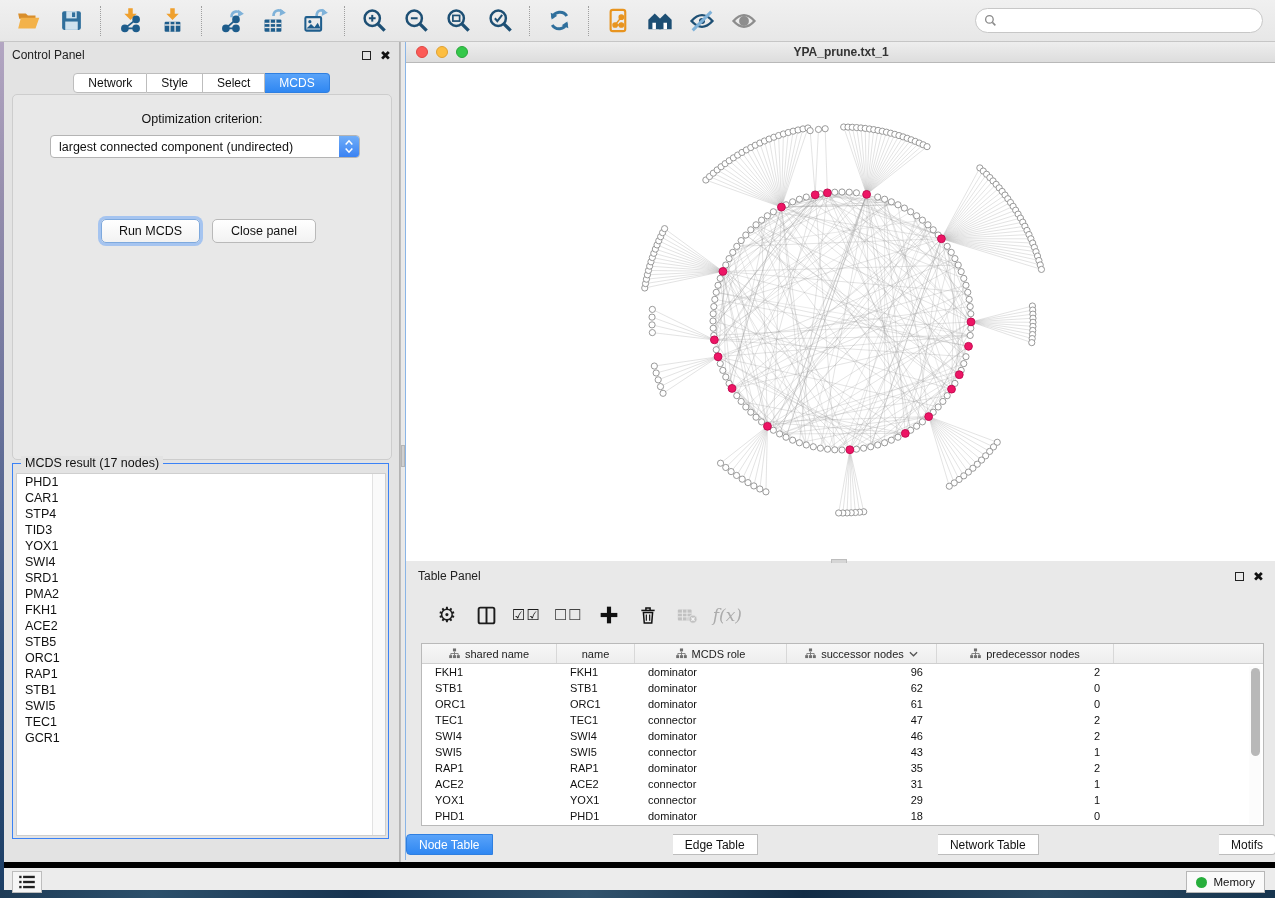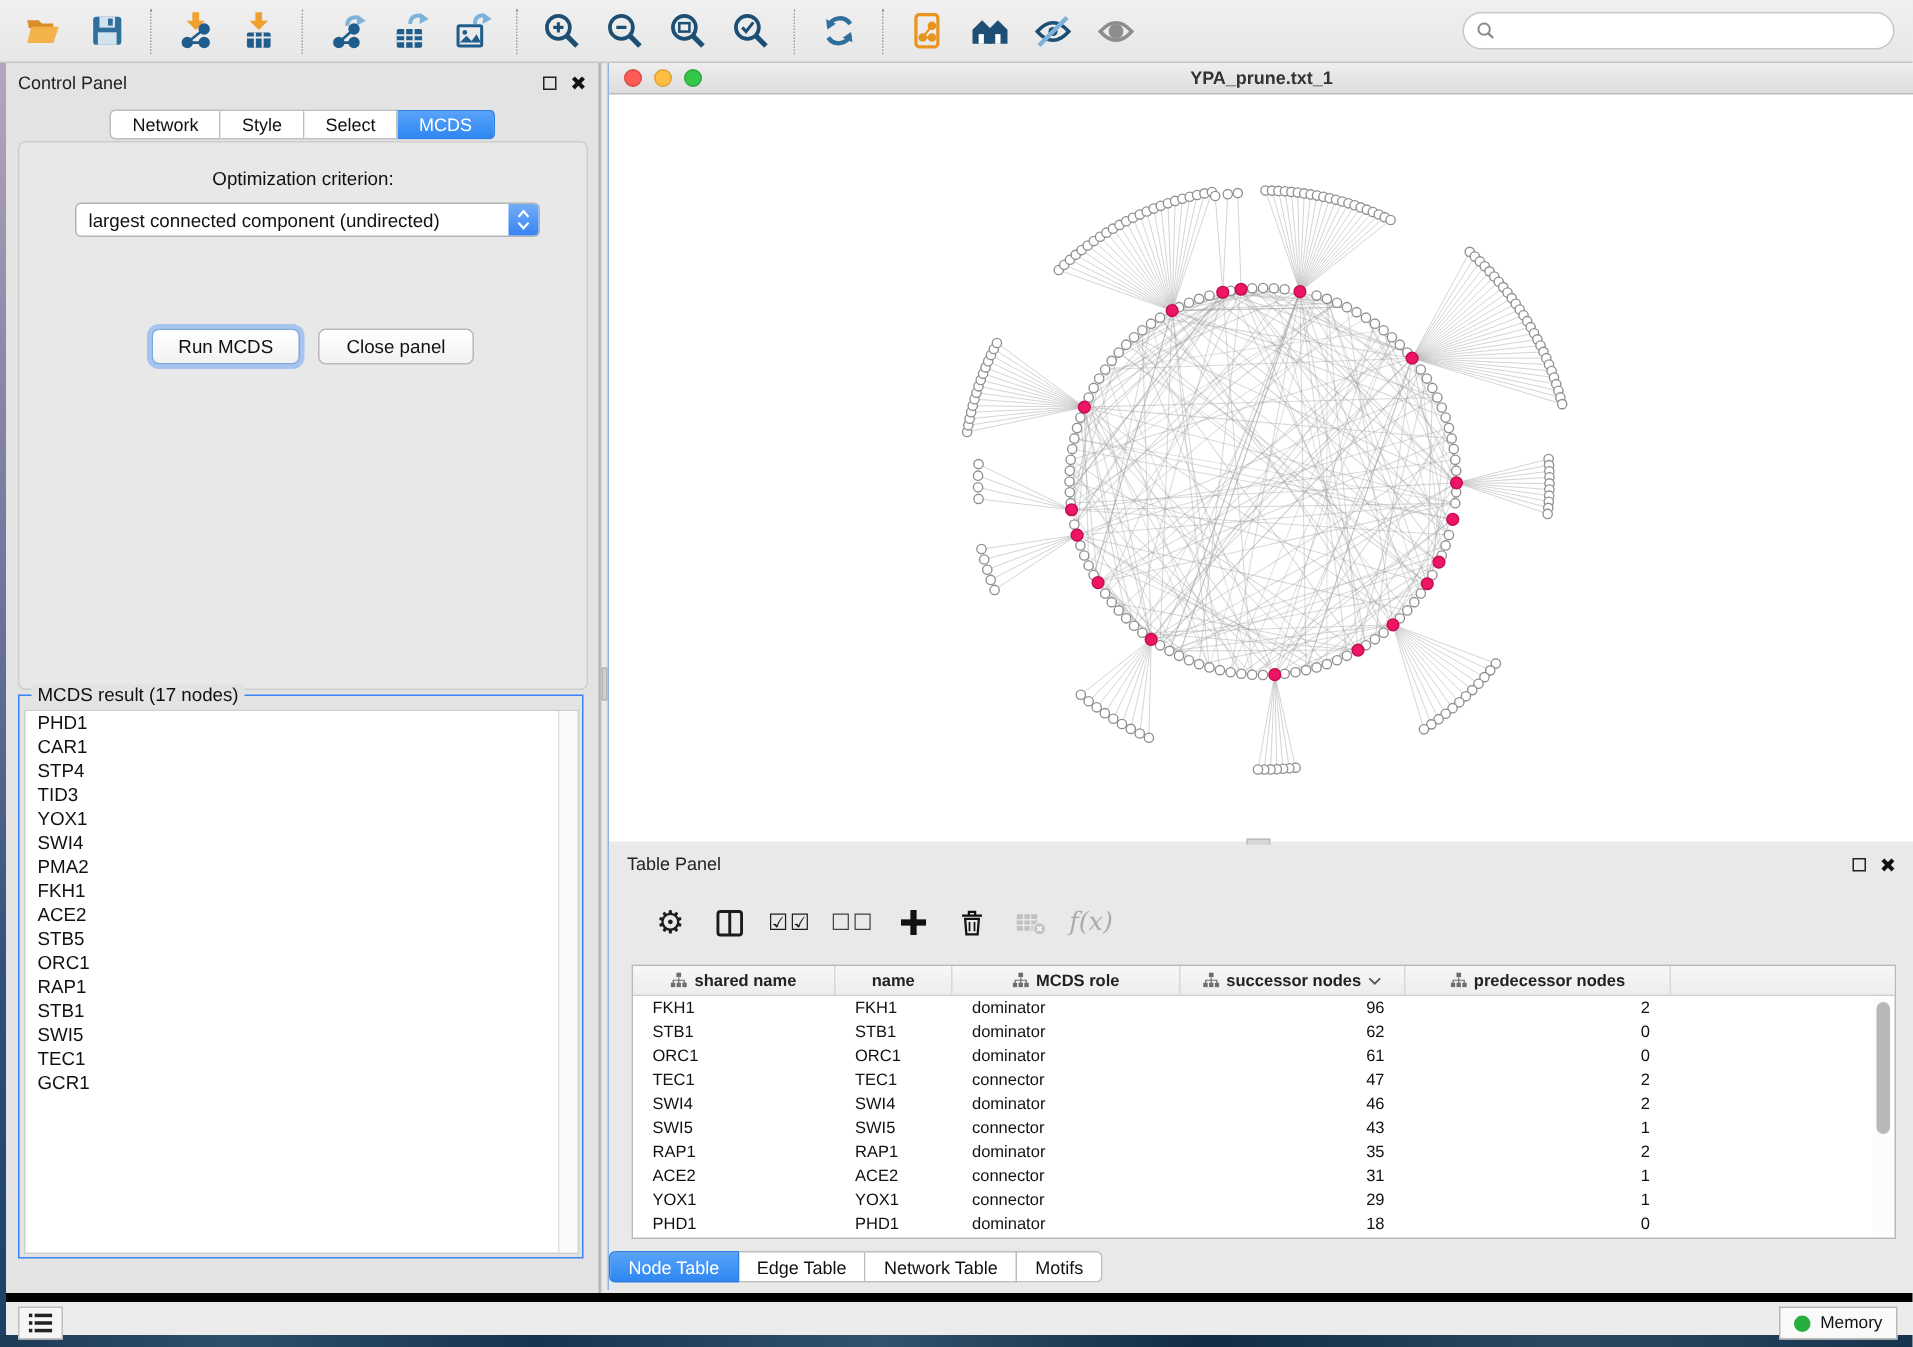--- a/index.html
+++ b/index.html
@@ -68,29 +68,29 @@
   #hsplit-grip { position:absolute; left:430px; top:517px; width:16px; height:5px; background:#d6d6d6; border:1px solid #bdbdbd; }
 
   
   #table-panel { position:absolute; left:5px; top:521px; width:870px; height:297px; background:#e9e9e9; }
   #tp-titlebar { height:26px; display:flex; align-items:center; padding:0 12px; }
   #tp-toolbar { position:absolute; left:12px; top:30px; height:44px; display:flex; align-items:center; gap:13px; padding-left:16px; }
   .tp-ic { height:30px; min-width:26px; display:flex; align-items:center; justify-content:center; }
   .uni-ic { font-family:"DejaVu Sans",sans-serif; color:#1c1c1c; }
   #fx-label { font-family:"DejaVu Serif",serif; font-style:italic; font-size:17px; color:#ababab; }
   #node-table { position:absolute; left:15px; top:80px; width:843px; height:183px; background:#fff; border:1px solid #b9b9b9; }
-  #tbl-header { display:flex; height:20px; background:linear-gradient(#f7f7f7,#ededed); border-bottom:1px solid #cfcfcf;font-weight:bold; }
+  #tbl-header { display:flex; height:20px; background:linear-gradient(#f7f7f7,#ededed); border-bottom:1px solid #cfcfcf; }
   .th { display:flex; align-items:center; justify-content:center; gap:5px; border-right:1px solid #d8d8d8;
     font-size:11px; color:#222; overflow:hidden; }
   .tr { display:flex; height:16px; align-items:center; }
   .td { font-size:11px; color:#111; white-space:nowrap; overflow:hidden; }
   .td.num { text-align:right; }
   #tbl-scroll { position:absolute; right:2px; top:22px; width:12px; height:158px; background:#fcfcfc; }
   #tbl-thumb { position:absolute; left:1.5px; top:2px; width:9px; height:88px; background:#b8b8b8; border-radius:5px; }
-  #tp-tabs { position:absolute; left:0; width:870px; top:271px; display:flex; justify-content:flex-start; }
+  #tp-tabs { position:absolute; left:0; width:870px; top:271px; display:flex; justify-content:space-between; }
   .tp-tab { height:21px; padding:0 12px; font-size:12px; display:flex; align-items:center; background:#fff;
     border:1px solid #bdbdbd; border-left:none; color:#111; }
   .tp-tab:first-child { border-left:1px solid #bdbdbd; border-radius:4px 0 0 4px; }
   .tp-tab:last-child { border-radius:0 4px 4px 0; }
   .tp-tab.active { background:linear-gradient(#59a3f9,#2f87f2); border-color:#2f7fe0; color:#fff; }
 
   
   #status-bar { left:4px; top:862px; width:1271px; height:28px; background:#ececec; border-top:6px solid #000000; }
   #list-btn { position:absolute; left:8px; top:3px; width:30px; height:22px; background:#f6f6f6; border:1px solid #bdbdbd;
     display:flex; align-items:center; justify-content:center; }
@@ -298,20 +298,21 @@
   <div id="result-group">
     <span id="result-legend">MCDS result (17 nodes)</span>
     <div id="result-list">
       <div id="result-items">
           <div class="mcds-item">PHD1</div>
           <div class="mcds-item">CAR1</div>
           <div class="mcds-item">STP4</div>
           <div class="mcds-item">TID3</div>
           <div class="mcds-item">YOX1</div>
           <div class="mcds-item">SWI4</div>
+          <div class="mcds-item">SRD1</div>
           <div class="mcds-item">PMA2</div>
           <div class="mcds-item">FKH1</div>
           <div class="mcds-item">ACE2</div>
           <div class="mcds-item">STB5</div>
           <div class="mcds-item">ORC1</div>
           <div class="mcds-item">RAP1</div>
           <div class="mcds-item">STB1</div>
           <div class="mcds-item">SWI5</div>
           <div class="mcds-item">TEC1</div>
           <div class="mcds-item">GCR1</div>

